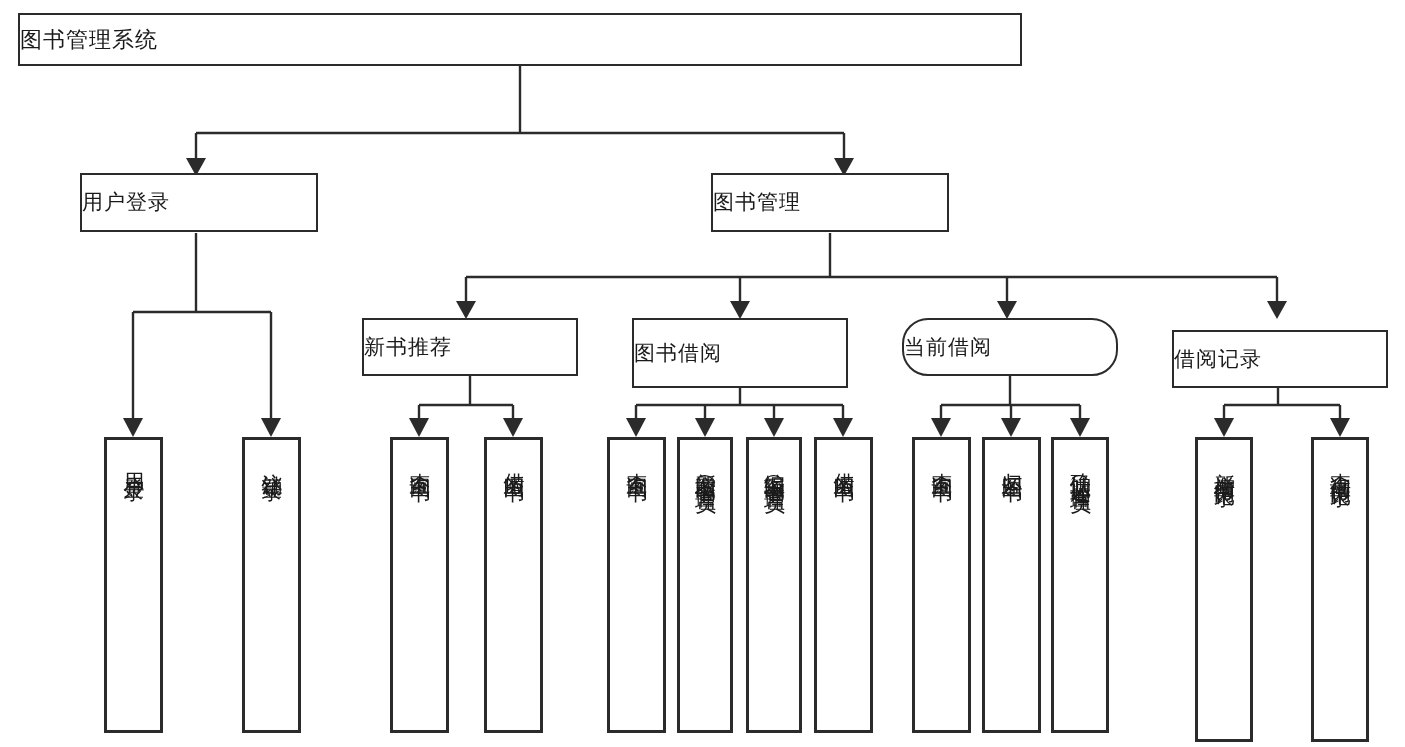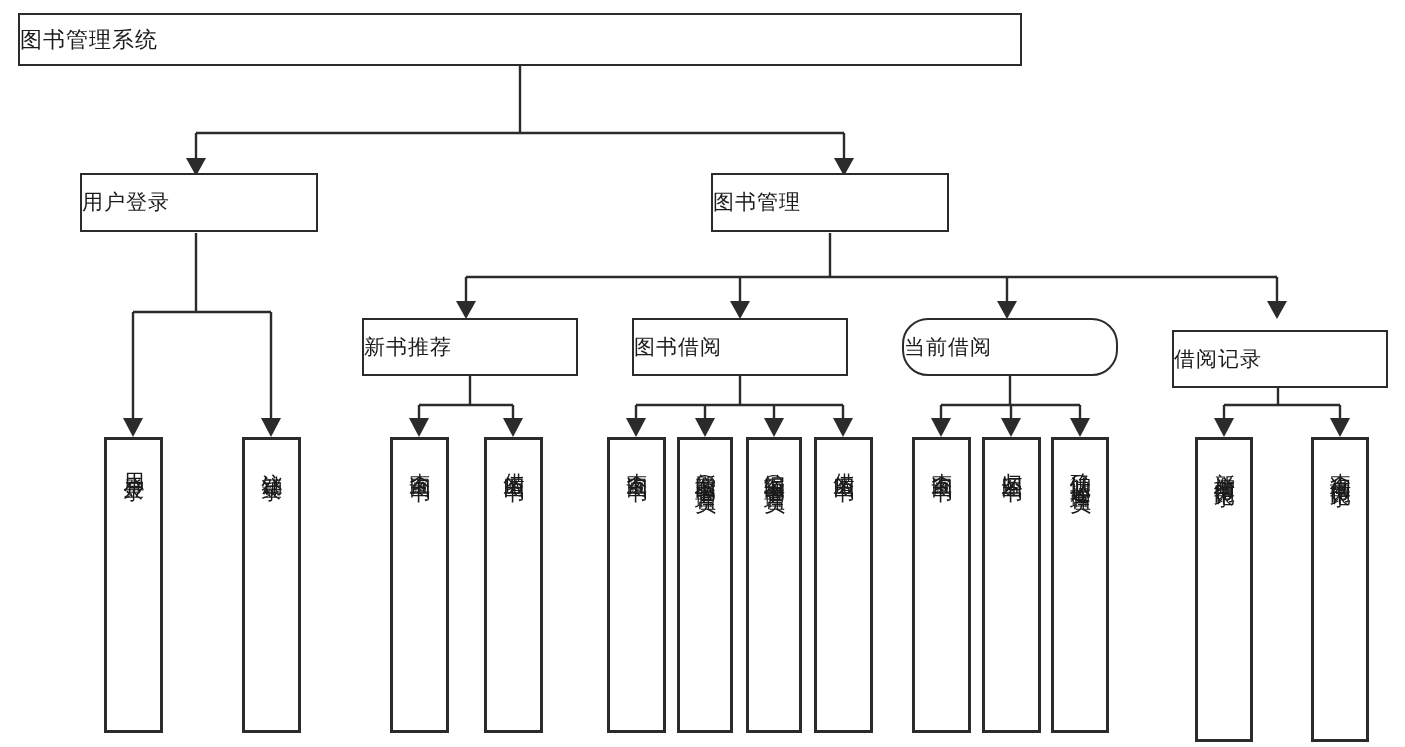--- a/index.html
+++ b/index.html
@@ -157,21 +157,21 @@
   </div>
 
   <div class="node lvl2" style="left:711px;top:173px;width:238px;height:59px;">
     <span class="label">图书管理</span>
   </div>
 
   <div class="node lvl3" style="left:362px;top:318px;width:216px;height:58px;">
     <span class="label">新书推荐</span>
   </div>
 
-  <div class="node lvl3" style="left:632px;top:318px;width:216px;height:58px;">
+  <div class="node lvl3" style="left:632px;top:318px;width:216px;height:70px;">
     <span class="label">图书借阅</span>
   </div>
 
   <div class="node lvl3" style="left:902px;top:318px;width:216px;height:58px;border-radius:26px;">
     <span class="label">当前借阅</span>
   </div>
 
   <div class="node lvl3" style="left:1172px;top:318px;width:216px;height:58px;margin-top:12px;">
     <span class="label">借阅记录</span>
   </div>

